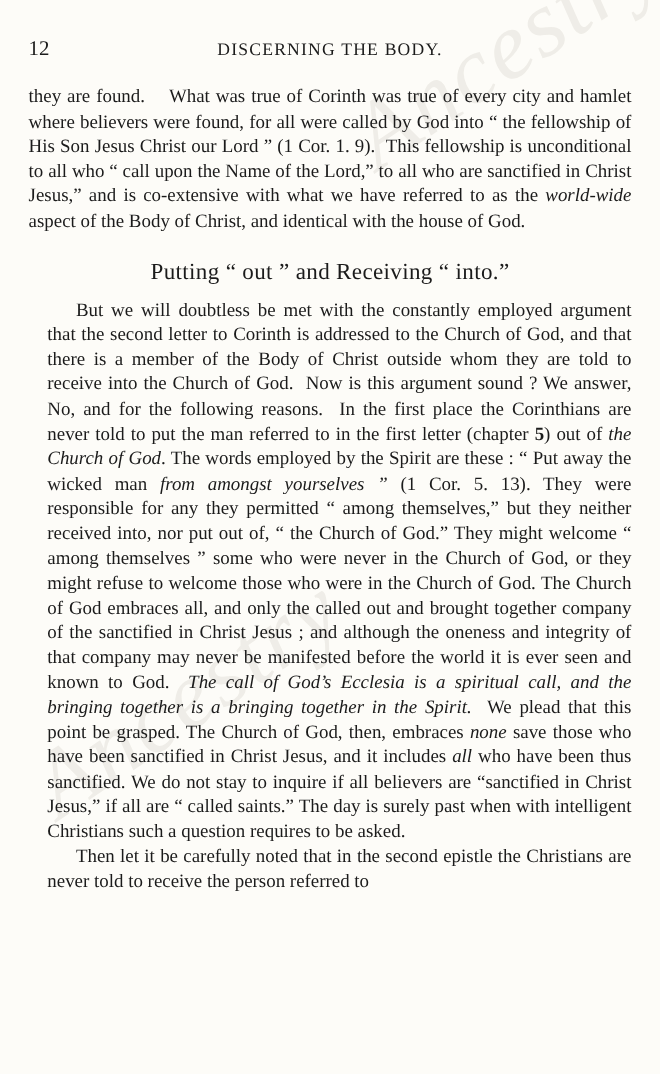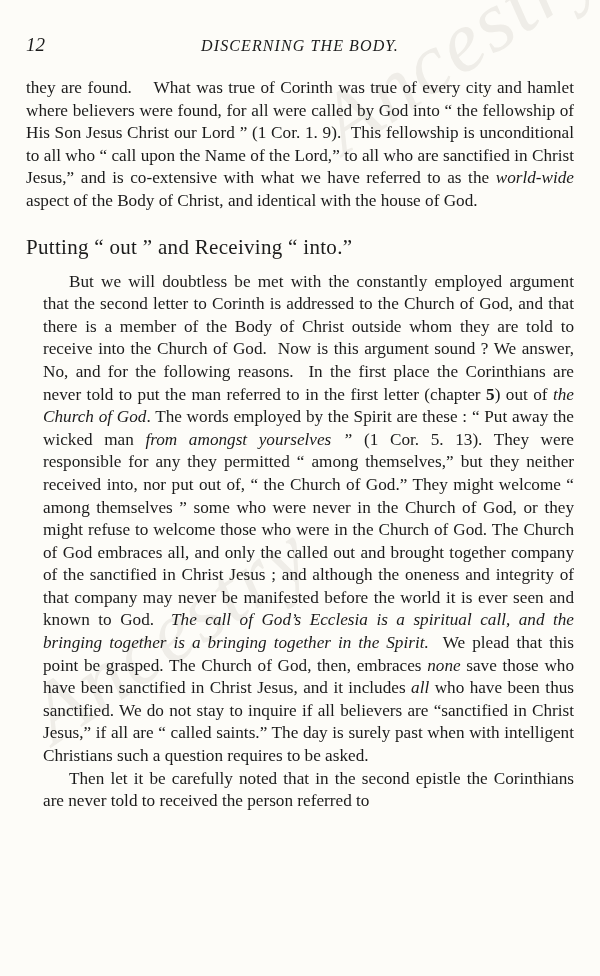--- a/index.html
+++ b/index.html
@@ -42,21 +42,20 @@
     transform-origin: left top;
     letter-spacing: 2px;
   }
   .wm1 { left: 300px; top: 90px; }
   .wm2 { left: 10px;  top: 680px; }
 
   .header {
     position: relative;
     height: 30px;
     z-index: 8;
-    font-style: italic;
   }
   .folio {
     position: absolute;
     left: 0;
     top: 0;
     font-size: 19px;
     font-family: "Liberation Serif", serif;
     letter-spacing: 0px;
   }
   .running-head {
@@ -80,20 +79,21 @@
     font-size: 17.2px;
     line-height: 22.6px;
     text-align: justify;
     text-justify: inter-word;
     -webkit-hyphens: none;
     hyphens: none;
   }
   p.indent { text-indent: 26px; margin-left: 17px; }
   p.first { margin-top: 13px; }
   .section-title {
+    text-align: center;
     font-size: 21px;
     margin: 22px 0 11px 0;
     letter-spacing: 0.3px;
     font-family: "Liberation Serif", serif;
     font-weight: normal;
   }
   i, em { }
   b { font-weight: bold; }
 </style>
 </head>
@@ -112,16 +112,16 @@
   </div>
 
   <div class="body-col">
 
     <p class="first"><span>they are found.</span>&nbsp;&nbsp;&nbsp;&nbsp;<span>What was true of Corinth was true of every city and hamlet where believers were found, for all were called by God into “ the fellowship of His Son Jesus Christ our Lord ” (1 Cor. 1. 9).</span>&nbsp;&nbsp;<span>This fellowship is unconditional to all who “ call upon the Name of the Lord,” to all who are sanctified in Christ Jesus,” and is co-extensive with what we have referred to as the</span> <i>world-wide</i> <span>aspect of the Body of Christ, and identical with the house of God.</span></p>
 
     <h2 class="section-title">Putting  “ out ” and  Receiving  “ into.”</h2>
 
     <p class="indent"><span>But we will doubtless be met with the constantly employed argument that the second letter to Corinth is addressed to the Church of God, and that there is a member of the Body of Christ outside whom they are told to receive into the Church of God.</span>&nbsp;&nbsp;<span>Now is this argument sound ?  We answer, No, and for the following reasons.</span>&nbsp;&nbsp;<span>In the first place the Corinthians are never told to put the man referred to in the first letter (chapter</span> <b>5</b><span>) out of</span> <i>the Church of God</i><span>. The words employed by the Spirit are these : “ Put away the wicked man</span> <i>from amongst yourselves ”</i> <span>(1 Cor. 5. 13). They were responsible for any they permitted “ among themselves,” but they neither received into, nor put out of, “ the Church of God.”  They might welcome “ among themselves ” some who were never in the Church of God, or they might refuse to welcome those who were in the Church of God.  The Church of God embraces all, and only the called out and brought together company of the sanctified in Christ Jesus ;  and although the oneness and integrity of that company may never be manifested before the world it is ever seen and known to God.</span>&nbsp;&nbsp;<i>The call of God’s Ecclesia is a spiritual call, and the bringing together is a bringing together in the Spirit.</i>&nbsp;&nbsp;<span>We plead that this point be grasped.  The Church of God, then, embraces</span> <i>none</i> <span>save those who have been sanctified in Christ Jesus, and it includes</span> <i>all</i> <span>who have been thus sanctified.   We do not stay to inquire if all believers are “sanctified in Christ Jesus,” if all are “ called saints.”   The day is surely past when with intelligent Christians such a question requires to be asked.</span></p>
 
-    <p class="indent">Then let it be carefully noted that in the second epistle the Corinthians are never told to received the person referred to</p>
+    <p class="indent">Then let it be carefully noted that in the second epistle the Christians are never told to receive the person referred to</p>
 
   </div>
 </div>
 
 </body></html>

